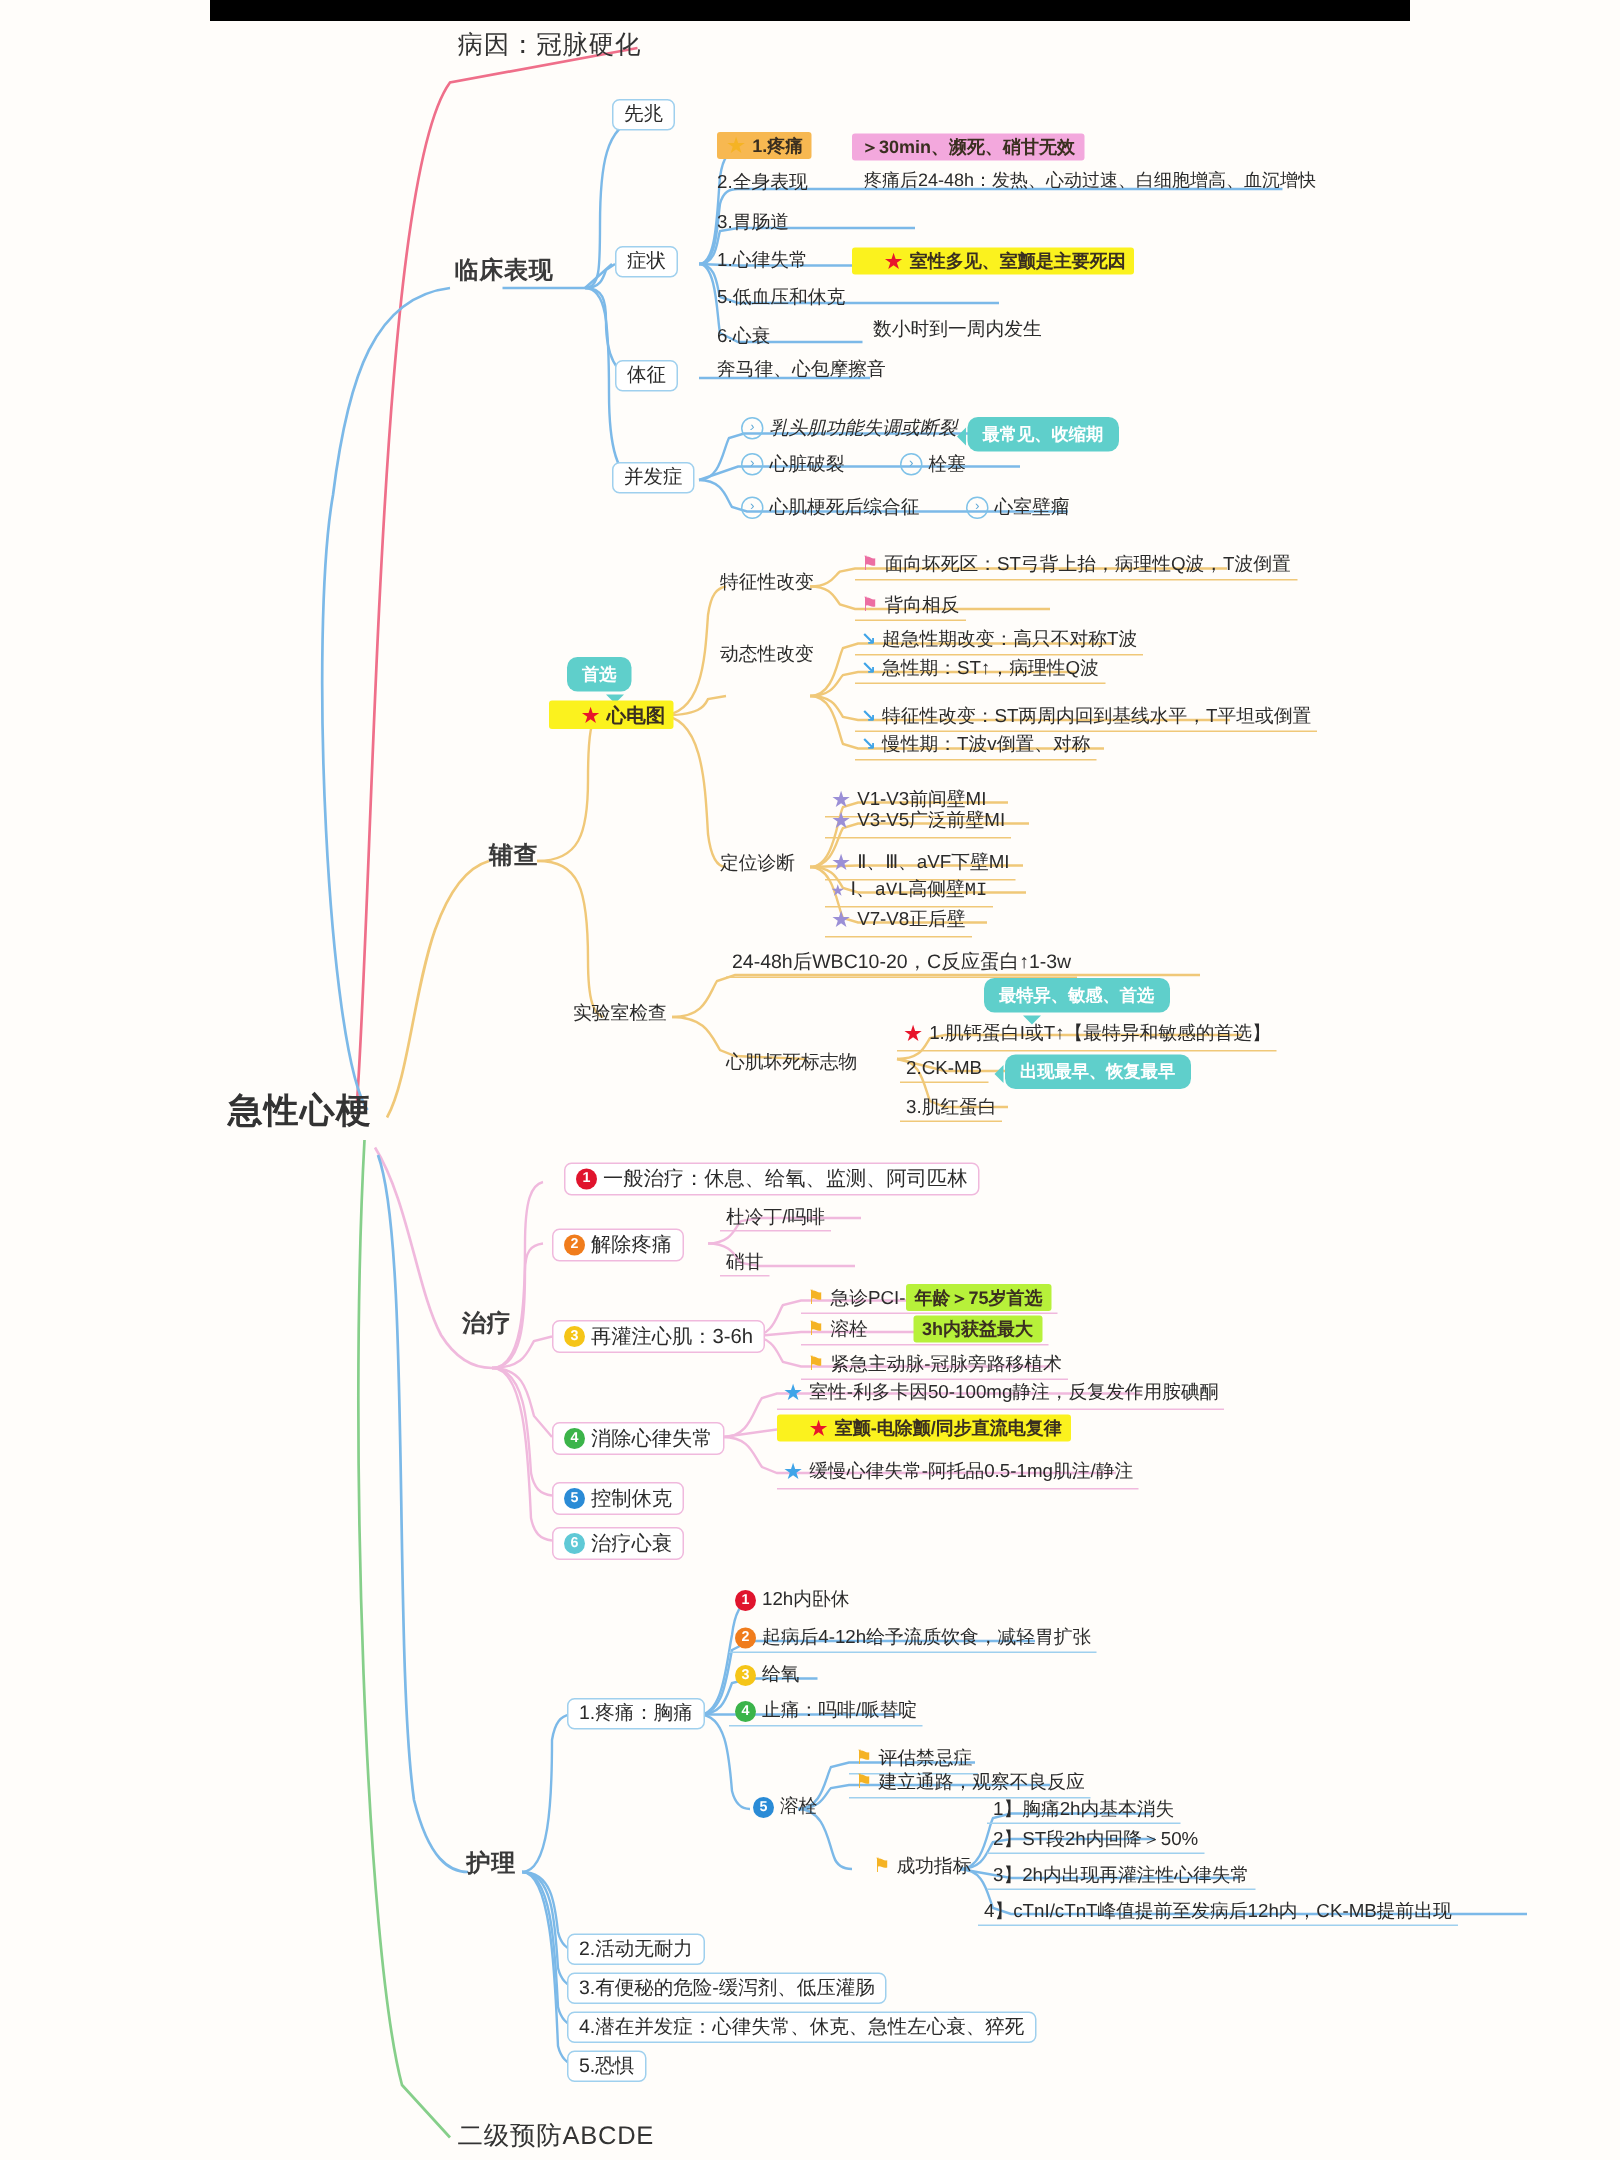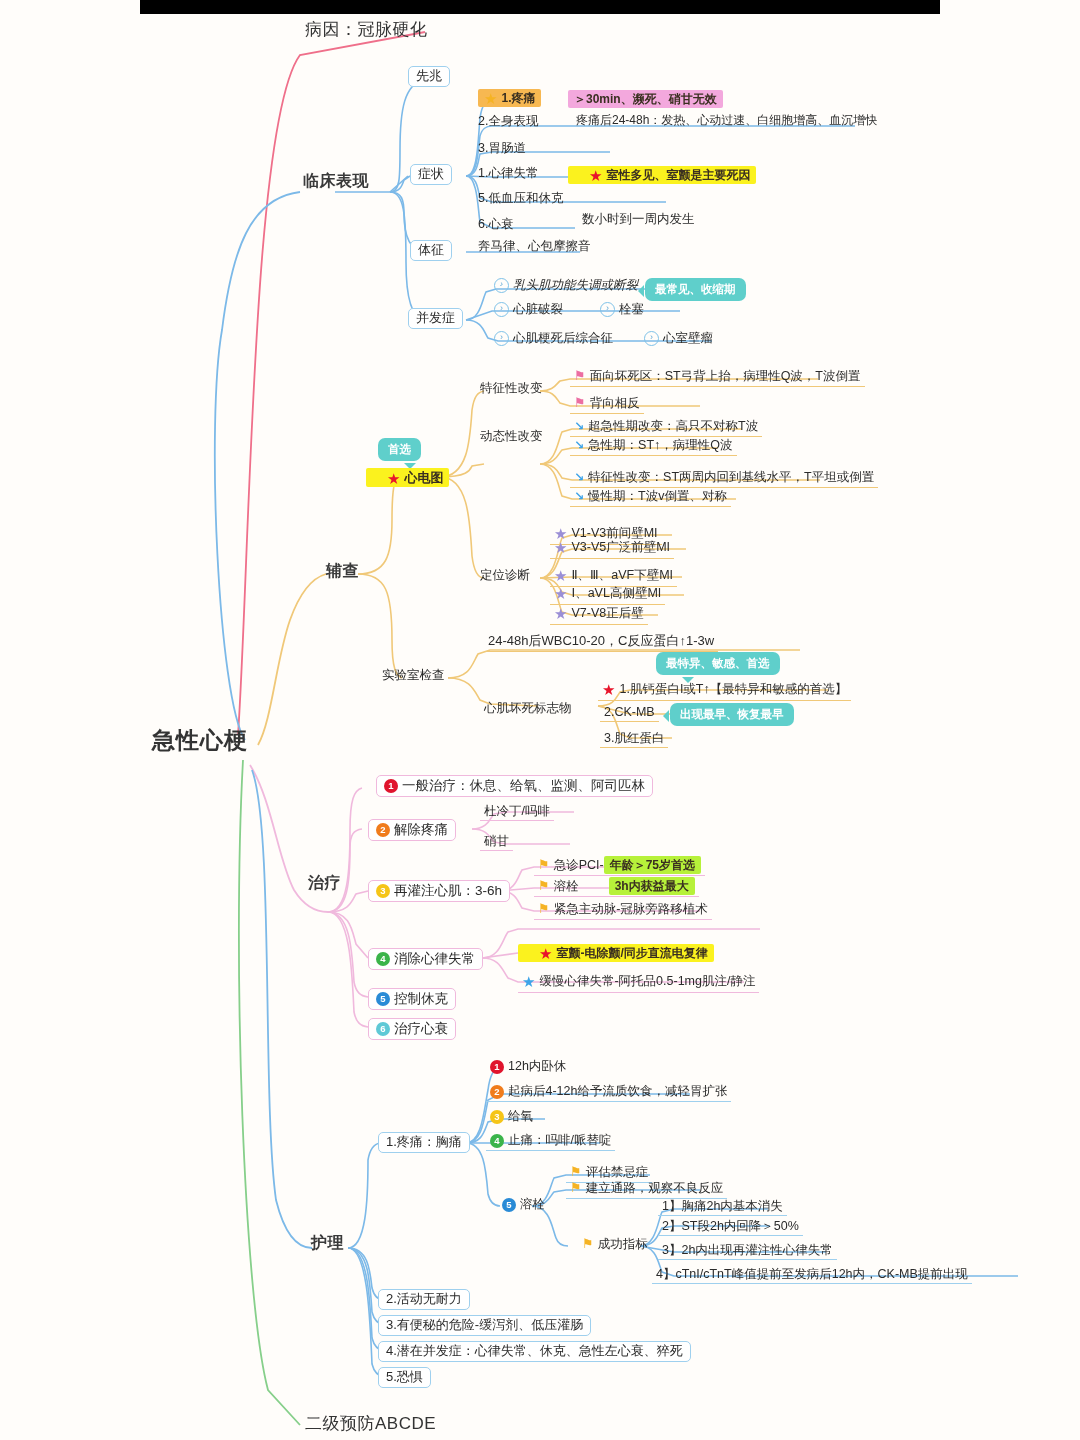--- a/index.html
+++ b/index.html
@@ -253,21 +253,21 @@
 
   <div class="n u amber" style="left:550px;top:524px;">
     <span class="ic star purple">★</span><span>V1-V3前间壁MI</span>
   </div>
   <div class="n u amber" style="left:550px;top:538px;">
     <span class="ic star purple">★</span><span>V3-V5广泛前壁MI</span>
   </div>
   <div class="n u amber" style="left:550px;top:566px;">
     <span class="ic star purple">★</span><span>Ⅱ、Ⅲ、aVF下壁MI</span>
   </div>
-  <div class="n u amber" style="left:550px;top:584px;">
+  <div class="n u amber" style="left:550px;top:584px;font-family:Liberation Mono, monospace;">
     <span class="ic star purple">★</span><span>Ⅰ、aVL高侧壁MI</span>
   </div>
   <div class="n u amber" style="left:550px;top:604px;">
     <span class="ic star purple">★</span><span>V7-V8正后壁</span>
   </div>
 
   <div class="n u nb" style="left:378px;top:667px;font-size:12.5px;">实验室检查</div>
   <div class="n u amber" style="left:484px;top:633px;font-size:13px;">24-48h后WBC10-20，C反应蛋白↑1-3w</div>
 
   <div class="n u nb" style="left:480px;top:700px;font-size:12.5px;">心肌坏死标志物</div>
@@ -300,20 +300,23 @@
   </div>
   <div class="n u pinkline" style="left:534px;top:878px;">
     <span class="ic flag">⚑</span><span>溶栓</span><span style="display:inline-block;width:30px;"></span><span class="hl green">3h内获益最大</span>
   </div>
   <div class="n u pinkline" style="left:534px;top:901px;">
     <span class="ic flag">⚑</span><span>紧急主动脉-冠脉旁路移植术</span>
   </div>
 
   <div class="n box pink" style="left:368px;top:948px;font-size:13.5px;">
     <span class="num n4">4</span><span>消除心律失常</span>
+  </div>
+  <div class="n u pinkline" style="left:518px;top:919px;">
+    <span class="ic star blue">★</span><span>室性-利多卡因50-100mg静注，反复发作用胺碘酮</span>
   </div>
   <div class="n" style="left:518px;top:943px;">
     <span class="hl yellow"><span class="ic star">★</span><span>室颤-电除颤/同步直流电复律</span></span>
   </div>
   <div class="n u pinkline" style="left:518px;top:972px;">
     <span class="ic star blue">★</span><span>缓慢心律失常-阿托品0.5-1mg肌注/静注</span>
   </div>
 
   <div class="n box pink" style="left:368px;top:988px;font-size:13.5px;">
     <span class="num n5">5</span><span>控制休克</span>

